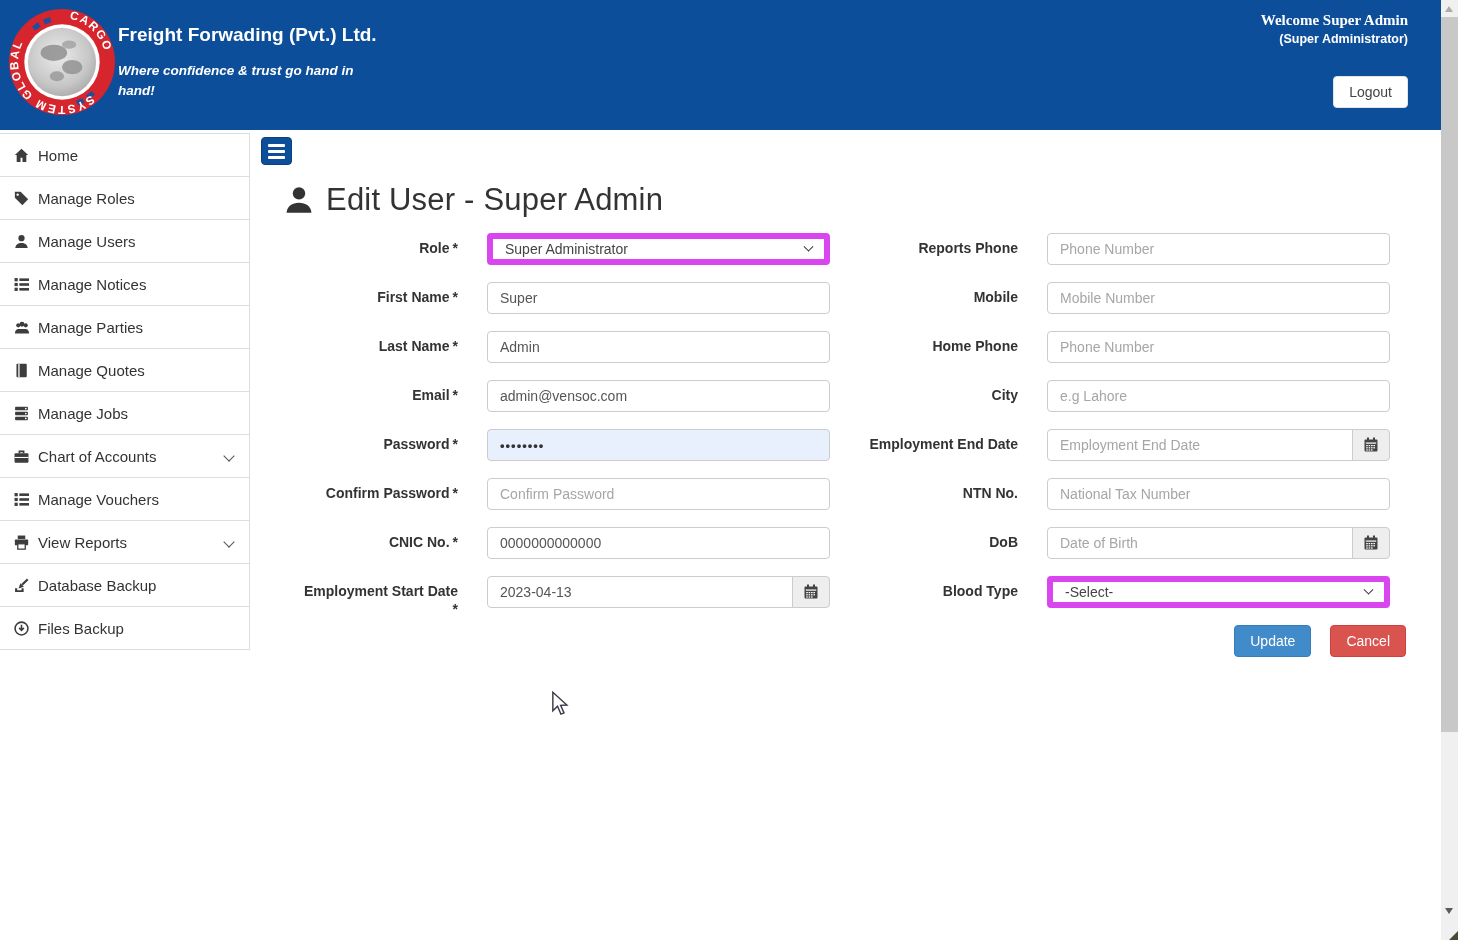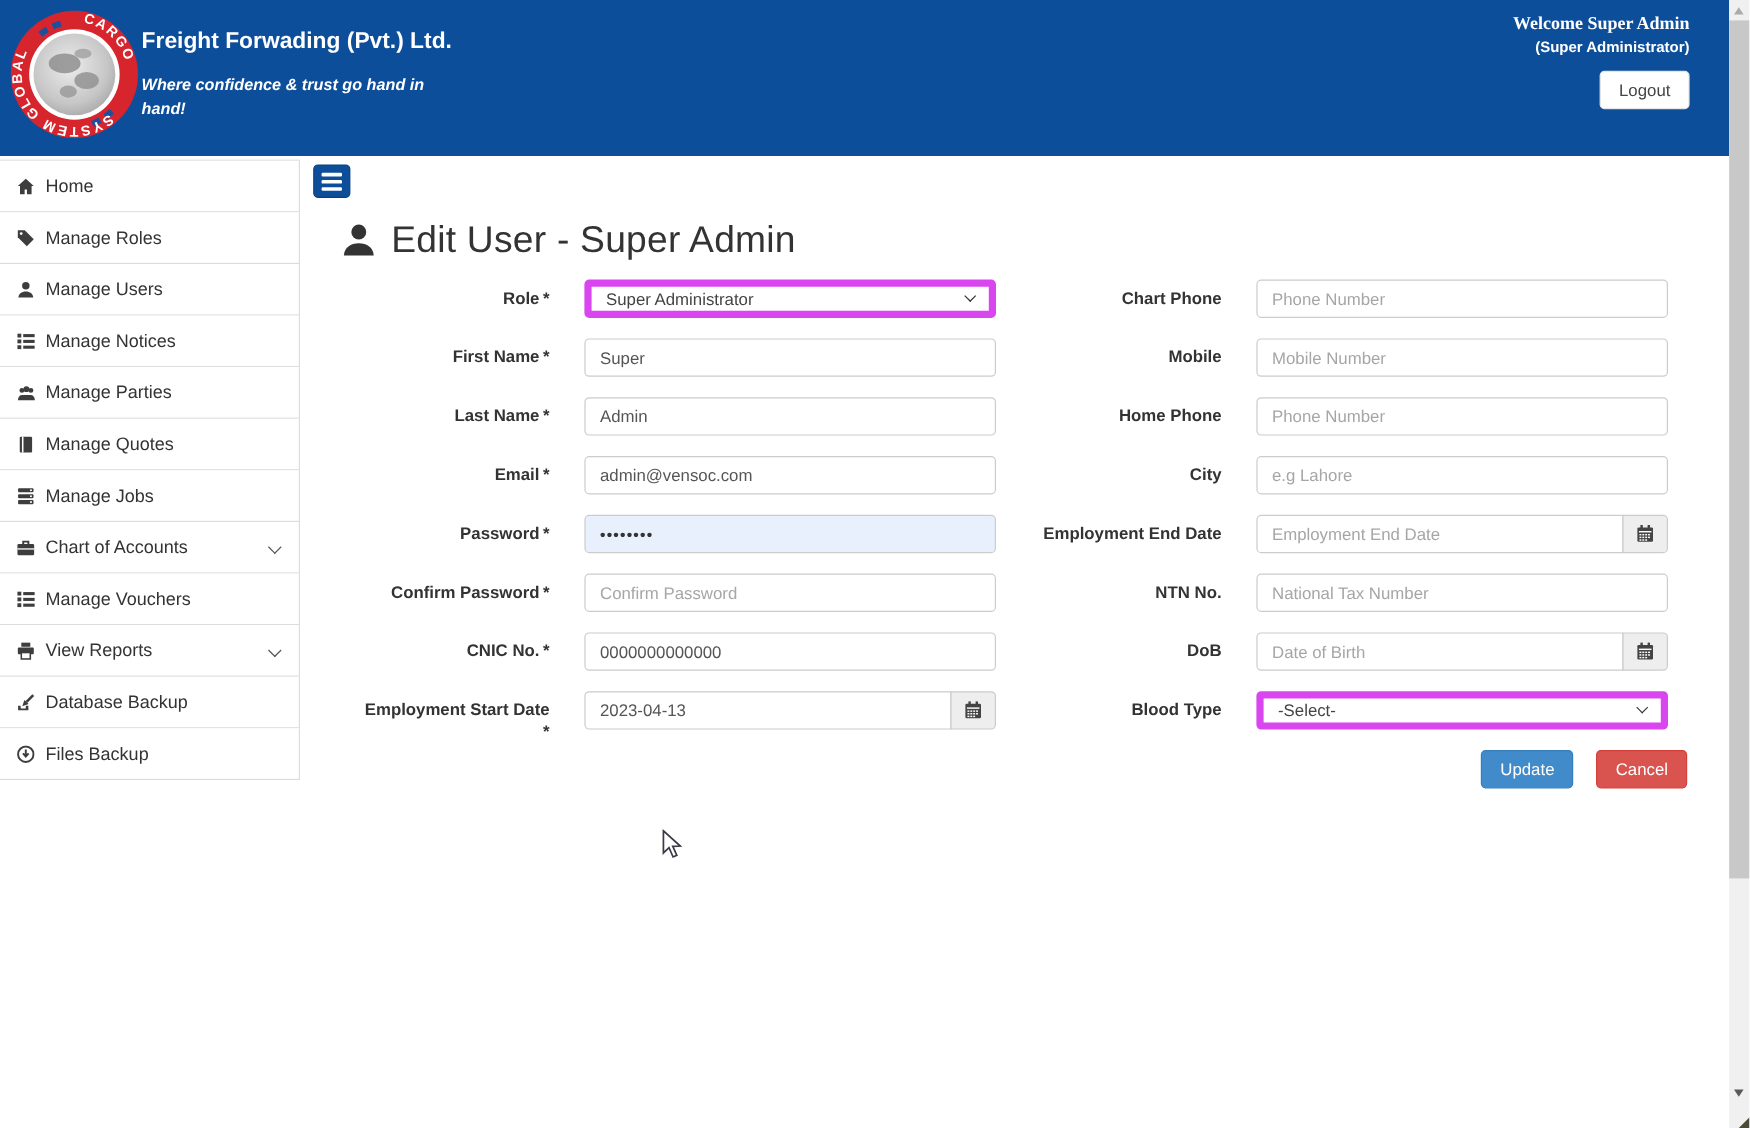--- a/index.html
+++ b/index.html
@@ -7,21 +7,21 @@
   #app { position:relative; width:1458px; height:940px; background:#fff; overflow:hidden; }
 
   
   .header { position:absolute; left:0; top:0; width:1441px; height:130px; background:#0d4e9b; color:#fff; }
   .logo { position:absolute; left:8px; top:8px; width:108px; height:108px; }
   .brand-name { position:absolute; left:118px; top:24px; font-size:19px; font-weight:bold; }
   .brand-tagline { position:absolute; left:118px; top:61px; width:238px; font-size:13.5px; font-style:italic; font-weight:bold; line-height:20px; }
   .welcome-block { position:absolute; right:33px; top:12px; text-align:right; }
   .welcome-line1 { font-size:15px; font-weight:bold;font-family:Liberation Serif, serif; }
   .welcome-line2 { font-size:12.5px; font-weight:bold; margin-top:3px; }
-  .logout-btn { display:inline-block; margin-top:13px; padding:7px 15px; background:#fff; color:#444; font-size:14px; border:1px solid #e5e5e5; border-radius:4px; cursor:pointer; }
+  .logout-btn { display:inline-block; margin-top:30px; padding:7px 15px; background:#fff; color:#444; font-size:14px; border:1px solid #e5e5e5; border-radius:4px; cursor:pointer; }
 
   
   .sidebar { position:absolute; left:0; top:133px; width:250px; background:#fff; border-top:1px solid #ddd; }
   .side-item { position:relative; display:flex; align-items:center; height:43px; padding-left:13px; border-bottom:1px solid #ddd; border-right:1px solid #ddd; font-size:15px; color:#333; cursor:pointer; background:#fff; }
   .side-item .icn { width:17px; margin-right:8px; display:flex; align-items:center; justify-content:center; }
   .side-item svg { fill:#3d3d3d; }
   .caret-v { position:absolute; right:16px; top:17px; width:8px; height:8px; border-right:1.6px solid #555; border-bottom:1.6px solid #555; transform:rotate(45deg); }
 
   
   .main { position:absolute; left:250px; top:130px; width:1191px; height:810px; background:#fff; }
@@ -339,21 +339,21 @@
               </span>
           </div>
         </div>
       </div>
 
     </div>
 
     <div class="form-col col-right">
 
       <div class="form-row">
-        <label class="control-label">Chart Phone</label>
+        <label class="control-label">Reports Phone</label>
         <div class="field"><input class="txt" placeholder="Phone Number" style=""></div>
       </div>
 
       <div class="form-row">
         <label class="control-label">Mobile</label>
         <div class="field"><input class="txt" placeholder="Mobile Number" style=""></div>
       </div>
 
       <div class="form-row">
         <label class="control-label">Home Phone</label>

